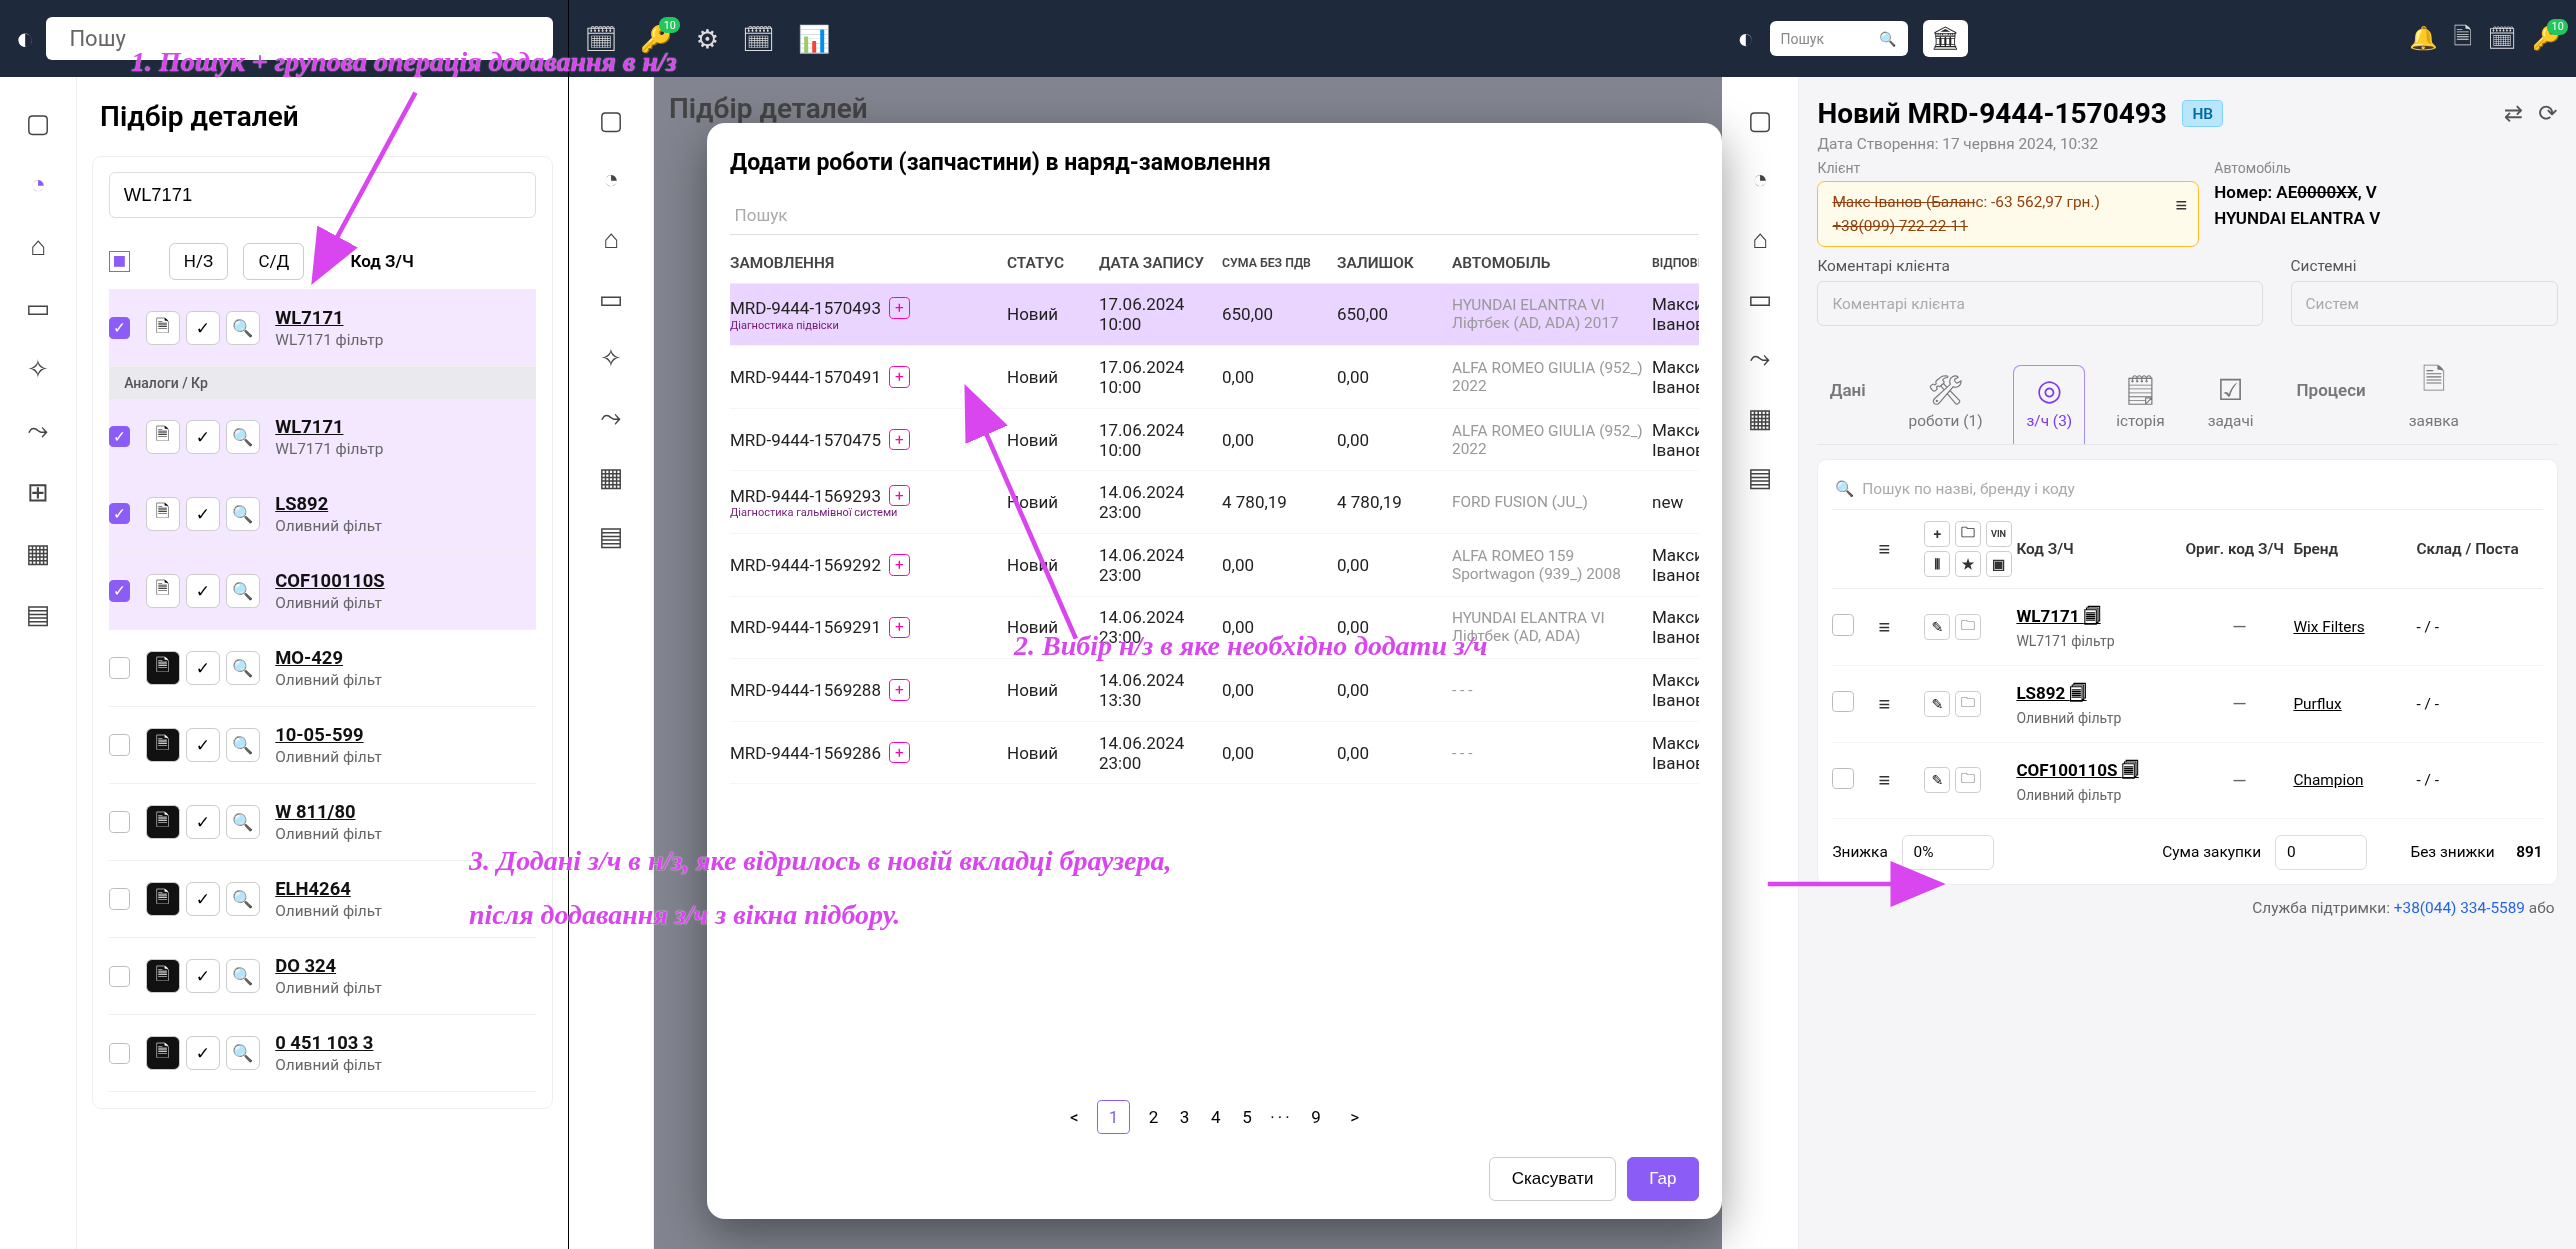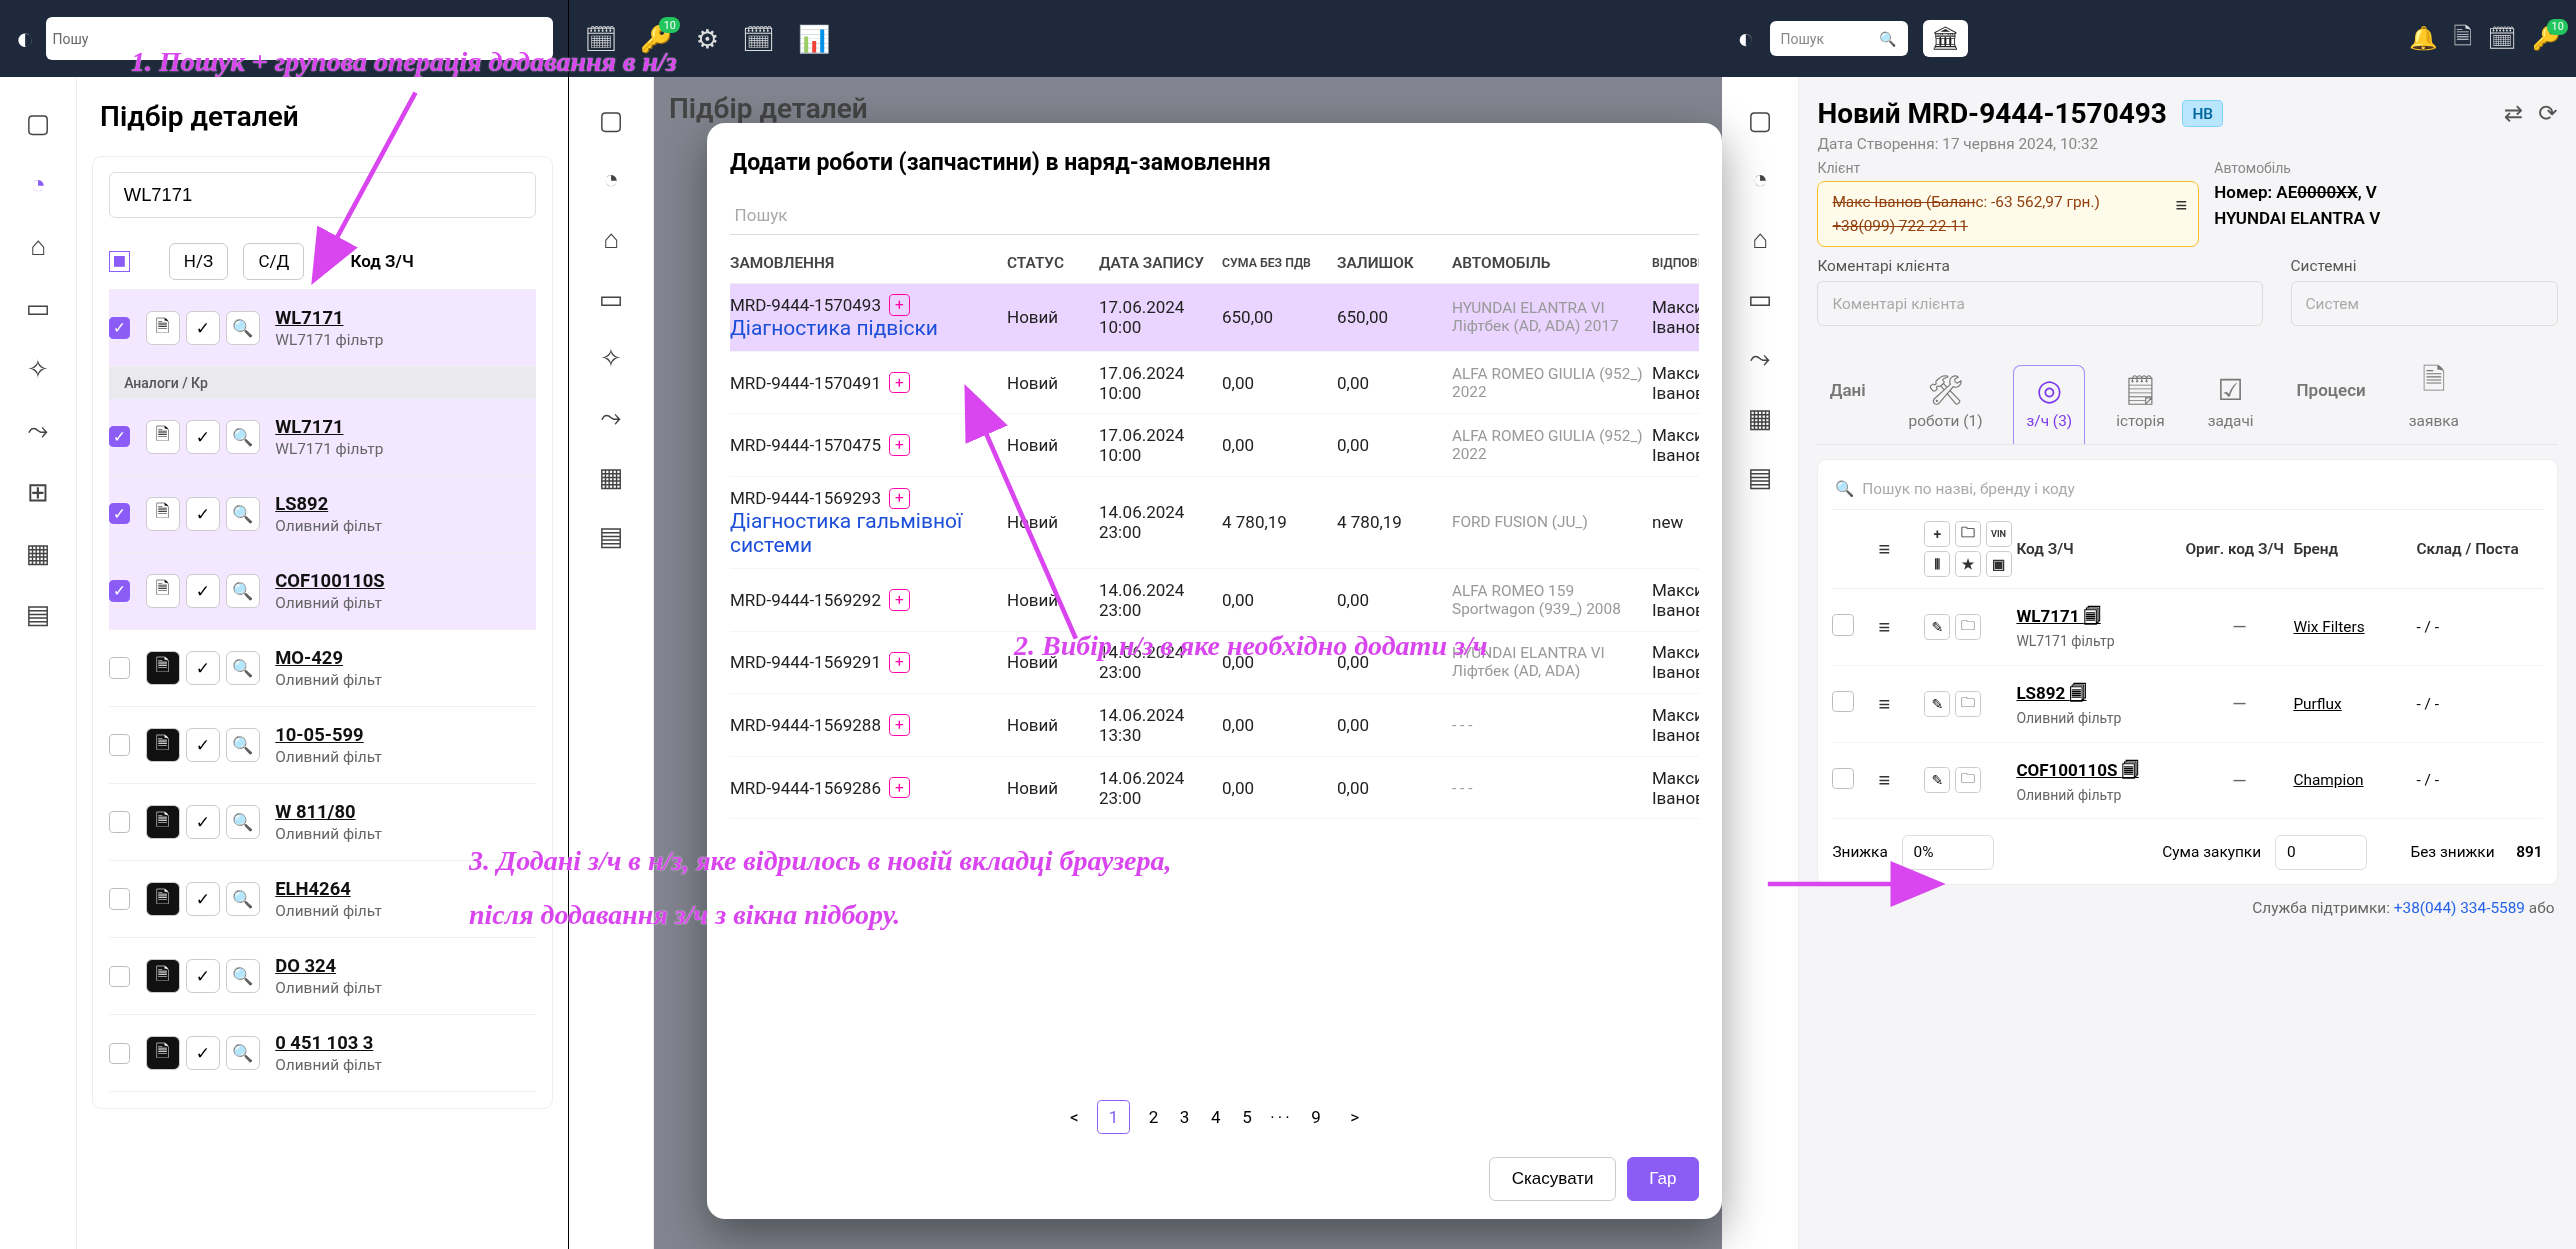--- a/index.html
+++ b/index.html
@@ -3,21 +3,21 @@
 <meta charset="utf-8">
 <style>
 * { box-sizing: border-box; margin: 0; padding: 0; }
 body { font-family: -apple-system, BlinkMacSystemFont, "Segoe UI", Roboto, sans-serif; font-size: 10px; background: #f5f5f7; overflow: hidden; }
 .layout { display: flex; width: 2576px; height: 1250px; position: relative; }
 
 
 .panel1 { width: 569px; height: 100%; display: flex; flex-direction: column; background: #fff; border-right: 0.8px solid #000; position: relative; }
 .topbar { height: 77px; background: #1e293b; display: flex; align-items: center; padding: 0 15.4px; gap: 12.3px; }
 .topbar .logo { color: #fff; font-size: 31px; }
-.searchbox { background: #fff; border-radius: 6.1px; height: 43px; flex: 1; display: flex; align-items: center; padding: 0 6px; font-size: 14px; color: #666; }
+.searchbox { background: #fff; border-radius: 6.1px; height: 43px; flex: 1; display: flex; align-items: center; padding: 0 23px; font-size: 22px; color: #666; }
 .content-row { display: flex; flex: 1; min-height: 0; }
 .iconcol { width: 77px; border-right: 0.8px solid #eee; display: flex; flex-direction: column; align-items: center; gap: 31px; padding-top: 31px; color: #444; font-size: 26px; }
 .iconcol .active { color: #8b5cf6; }
 .main1 { flex: 1; padding: 23px 15.4px; overflow: hidden; }
 .page-title { font-size: 28px; font-weight: 600; margin-bottom: 23px; padding-left: 7.7px; }
 .card { background: #fff; border: 0.8px solid #eee; border-radius: 9.2px; padding: 15.4px; }
 .filterinput { width: 100%; border: 0.8px solid #ddd; border-radius: 6.1px; padding: 10.8px 14px; font-size: 18.4px; margin-bottom: 15.4px; }
 .colhead-row { display: flex; align-items: center; gap: 15.4px; padding: 9.2px 0; border-bottom: 0.8px solid #eee; }
 .sq { width: 21.5px; height: 21.5px; border: 1.5px solid #999; background: transparent; }
 .sq.semi { background: linear-gradient(#8b5cf6,#8b5cf6) center/10.8px 10.8px no-repeat; border-color:#8b5cf6;}
@@ -42,21 +42,21 @@
 .ghost-title{position:absolute;left:100px;top:92px;font-size:28px;font-weight:600;color:#444;}
 .modal { position:absolute; left:138px; top:123px; right:0; bottom:31px; background:#fff; border-radius:18px; box-shadow:0 15.4px 46px rgba(0,0,0,.4); display:flex; flex-direction:column; padding:26px 23px 18.4px; overflow:hidden;}
 .modal-title{font-size:23px;font-weight:700;margin-bottom:20px;}
 .m-search{border-bottom:0.8px solid #ddd;padding:9.2px 4.6px;margin-bottom:7.7px;font-size:17px;color:#aaa;}
 .tbl{flex:1;overflow:hidden;}
 .thead,.trow{display:grid;grid-template-columns: 277px 92px 123px 115px 115px 200px 77px; align-items:center;}
 .thead{font-weight:600;font-size:15.4px;color:#444;padding:10.8px 0;border-bottom:0.8px solid #eee;text-transform:none;}
 .thead .sm{font-size:12.3px;line-height:14px;}
 .trow{padding:10.8px 0;border-bottom:0.8px solid #f5f5f5;font-size:17px;color:#222;}
 .trow.sel{background:#e9d5ff;}
-.trow .sub{font-size:21px;color:#1d4ed8;}
+.trow .sub{font-size:11px;color:#701a75;}
 .trow .car{font-size:15.4px;color:#999;}
 .trow .mrd{display:flex;align-items:center;gap:7.7px;}
 .plusbox{width:21.5px;height:21.5px;border:0.8px solid #f0a;color:#f0a;border-radius:4.6px;display:inline-flex;align-items:center;justify-content:center;font-size:15.4px;}
 .pager{display:flex;align-items:center;justify-content:center;gap:7.7px;padding:12.3px 0;font-size:17px;}
 .pager .pg{padding:6.1px 10.8px;border-radius:4.6px;cursor:pointer;}
 .pager .pg.cur{border:0.8px solid #8b5cf6;color:#8b5cf6;}
 .dots{letter-spacing:3.1px;}
 .m-actions{display:flex;justify-content:flex-end;gap:10.8px;padding-top:10.8px;}
 .btn{padding:10.8px 21.5px;border-radius:6.1px;font-size:17px;cursor:pointer;border:0.8px solid #ccc;background:#fff;}
 .btn.pri{background:#8b5cf6;color:#fff;border-color:#8b5cf6;}

